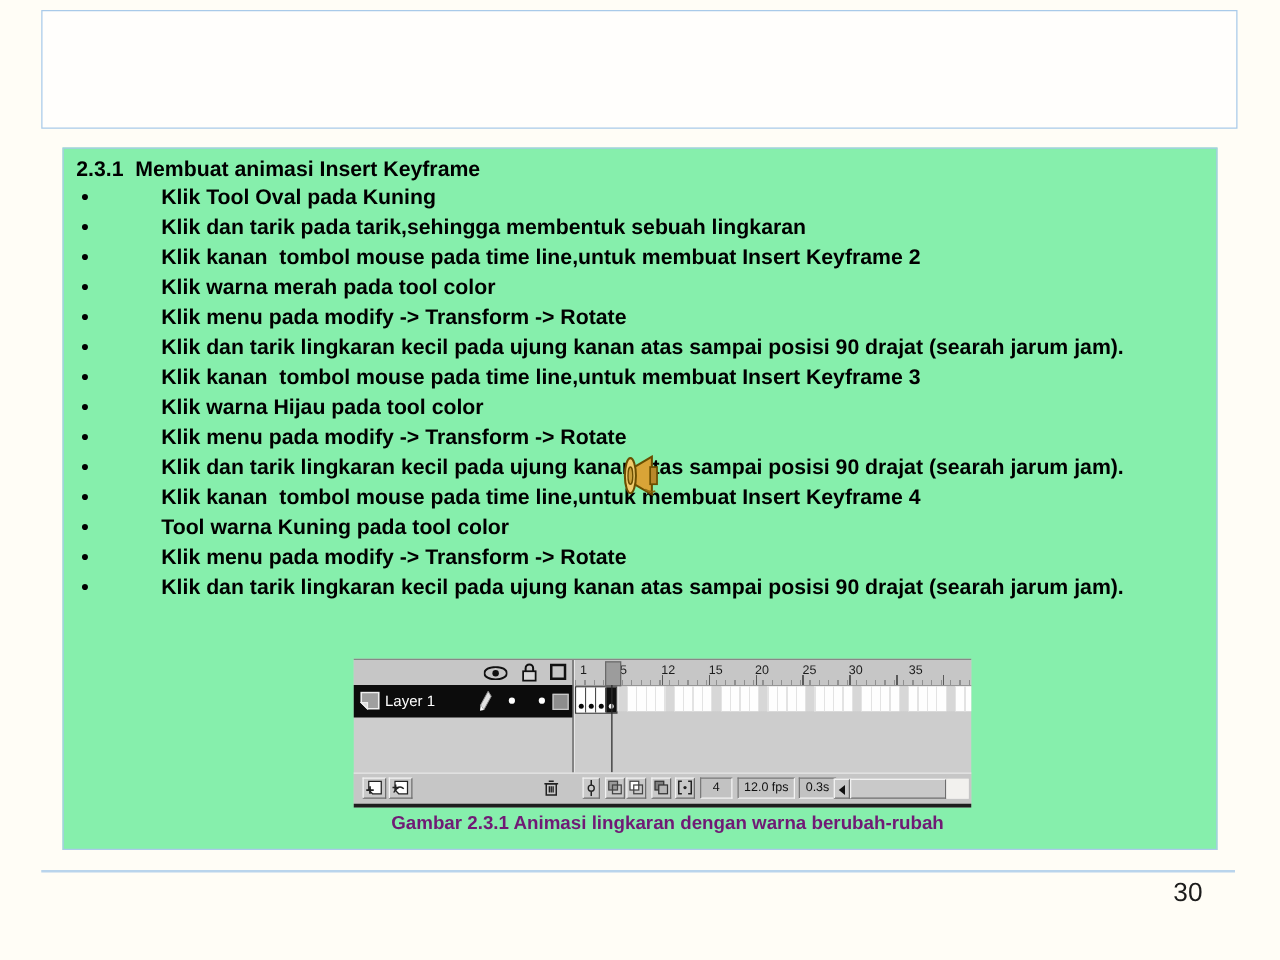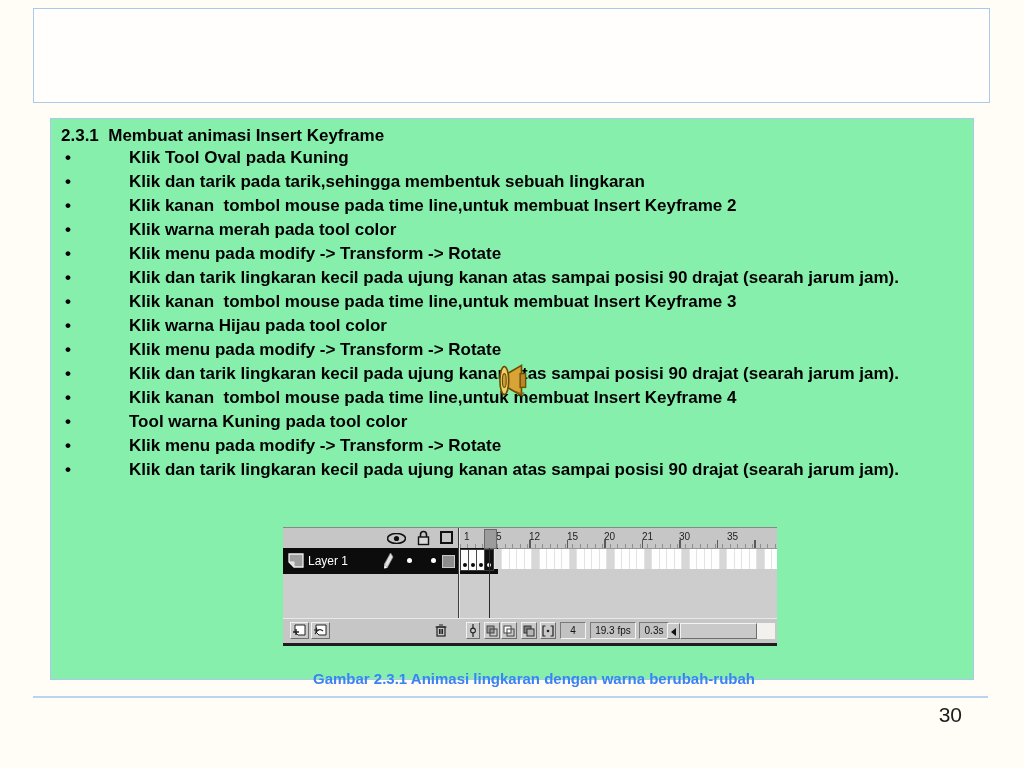--- a/index.html
+++ b/index.html
@@ -33,21 +33,21 @@
   }
   .bullet p{
     margin:0;font-size:17px;font-weight:bold;color:#000;line-height:19px;
     white-space:pre-wrap;
   }
   .bullet p.just{text-align:justify;}
 
   
   .caption{
     left:283px;top:650px;width:502px;text-align:center;
-    font-size:15px;font-weight:bold;color:#3b82f6;margin-top:20px;
+    font-size:15px;font-weight:bold;color:#701a75;
   }
   .bottom-rule{left:33px;top:696px;width:955px;height:2px;background:#b9d4ec;}
   .page-number{left:880px;top:703px;width:82px;text-align:right;font-size:21px;color:#1c1c1c;}
 
   
   .speaker{left:494px;top:361px;width:33px;height:39px;}
 
   
   .timeline{
     left:283px;top:527px;width:494px;height:118px;
@@ -60,21 +60,21 @@
       repeating-linear-gradient(90deg,#5a5a5a 0 1px,rgba(0,0,0,0) 1px 37.5px);
     background-size:100% 4px,100% 8px;
     background-position:1px bottom,33px bottom;
     background-repeat:no-repeat;
   }
   .rn{position:absolute;top:3px;font-size:10px;color:#1d1d1d;}
   .tl-headerleft{left:0;top:0;width:176px;height:20px;background:#c6c6c6;}
   .hicon{position:absolute;top:3px;}
   .outline-sq{left:157px;top:3px;width:9px;height:9px;border:2px solid #111;background:#c6c6c6;}
 
-  .layer-bar{left:0;top:20px;width:175px;height:26px;background:#0c0c0c;padding-left:40px;}
+  .layer-bar{left:0;top:20px;width:175px;height:26px;background:#0c0c0c;}
   .layer-name{position:absolute;left:25px;top:6px;font-size:12px;color:#fff;}
   .ldot{position:absolute;top:10px;width:5px;height:5px;border-radius:50%;background:#fff;}
   .lcolor{position:absolute;left:159px;top:7px;width:11px;height:11px;background:#8d8d8d;border:1px solid #c8c8c8;}
 
   .tl-divider{left:175px;top:0;width:1px;height:115px;background:#3d3d3d;}
   .tl-divider2{left:176px;top:0;width:1px;height:115px;background:#e6e6e6;}
 
   .kfgroup{left:177px;top:21px;height:20px;border:1px solid #3a3a3a;display:flex;}
   .kf{width:7px;height:20px;background:#fdfdfd;border-right:1px solid #4a4a4a;position:relative;}
   .kf:last-child{border-right:none;background:#101010;width:8px;}
@@ -188,21 +188,21 @@
     </svg>
     <div class="abs outline-sq"></div>
   </div>
 
   <div class="abs tl-ruler">
     <span class="rn" style="left:5px">1</span>
     <span class="rn" style="left:37px">5</span>
     <span class="rn" style="left:70px">12</span>
     <span class="rn" style="left:108px">15</span>
     <span class="rn" style="left:145px">20</span>
-    <span class="rn" style="left:183px">21</span>
+    <span class="rn" style="left:183px">25</span>
     <span class="rn" style="left:220px">30</span>
     <span class="rn" style="left:268px">35</span>
   </div>
 
   <div class="abs layer-bar">
     <svg class="hicon" style="left:5px;top:5px" width="16" height="15" viewBox="0 0 16 15">
       <path d="M1 1 h14 v13 h-9 l-5 -5 z" fill="#9f9f9f" stroke="#efefef" stroke-width="1.3"></path>
       <path d="M1 9 l5 0 l0 5 z" fill="#dcdcdc" stroke="#efefef" stroke-width="1"></path>
     </svg>
     <span class="layer-name">Layer 1</span>
@@ -282,21 +282,21 @@
       </svg>
     </span>
     <span class="b3d" style="left:257px;width:16px">
       <svg width="12" height="12" viewBox="0 0 12 12" style="margin:1px 0 0 1px">
         <path d="M3.5 1 h-2.5 v10 h2.5 M8.5 1 h2.5 v10 h-2.5" fill="none" stroke="#222" stroke-width="1.2"></path>
         <circle cx="6" cy="6" r="1.3" fill="#222"></circle>
       </svg>
     </span>
 
     <span class="sunken" style="left:277px;width:26px">4</span>
-    <span class="sunken" style="left:307px;width:46px">19.3 fps</span>
+    <span class="sunken" style="left:307px;width:46px">12.0 fps</span>
     <span class="sunken" style="left:356px;width:30px">0.3s</span>
 
     <span class="abs sb-track">
       <span class="abs sb-arrow b3d" style="left:0;top:0;width:13px;height:16px">
           <span class="tri-left"></span>
         </span>
       <span class="abs sb-thumb"></span>
       <span class="abs sb-tail"></span>
     </span>
   </div>

